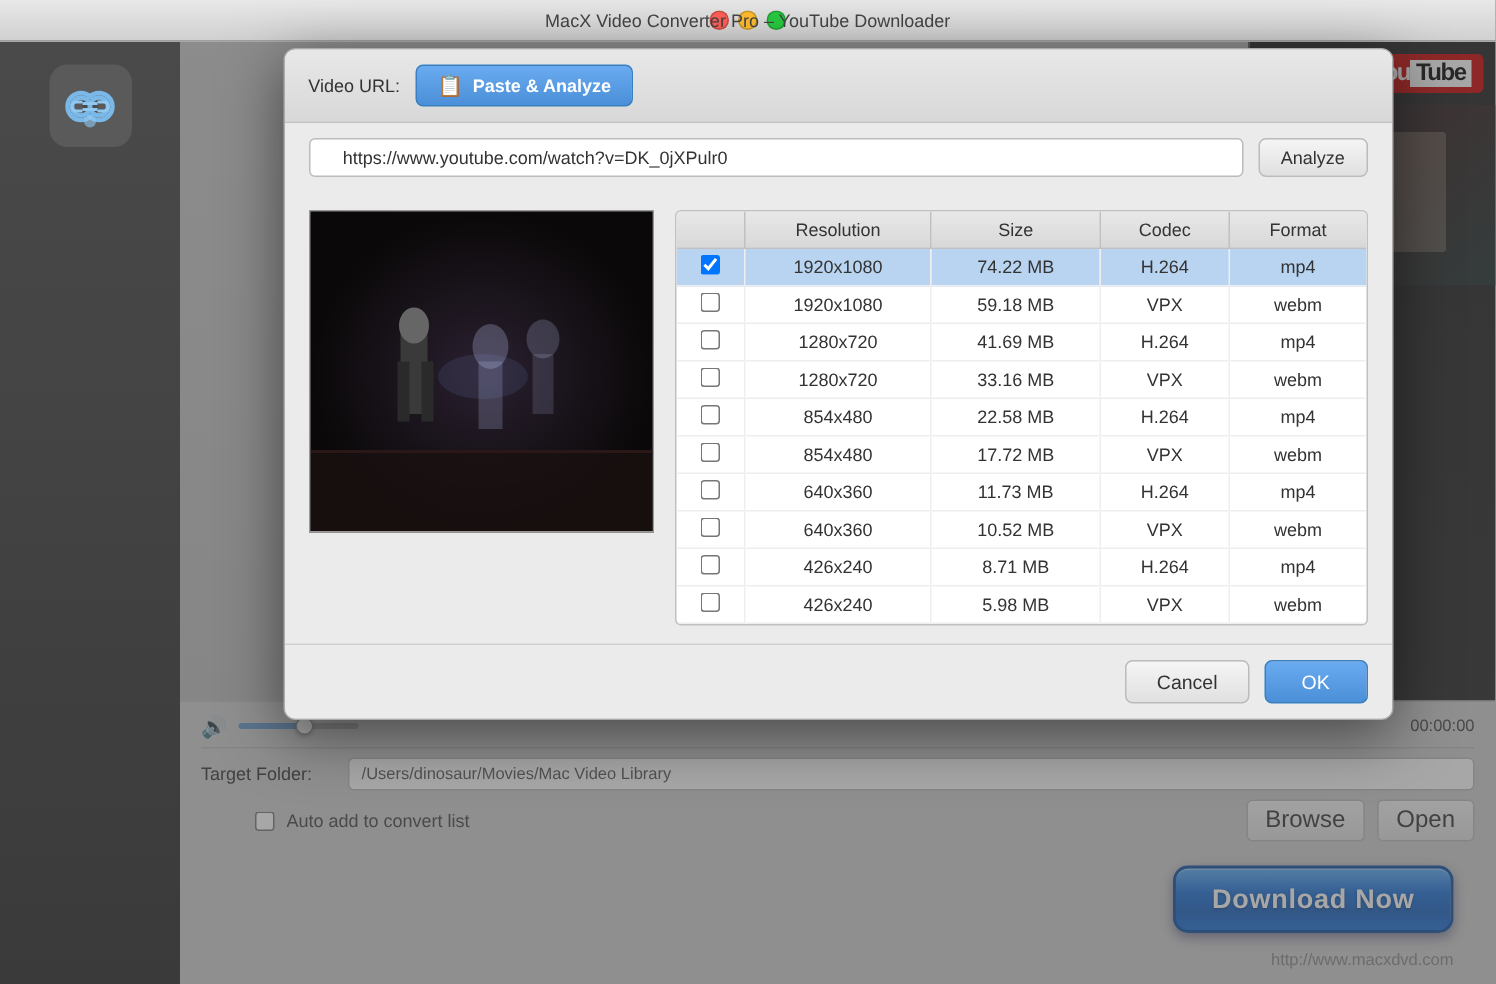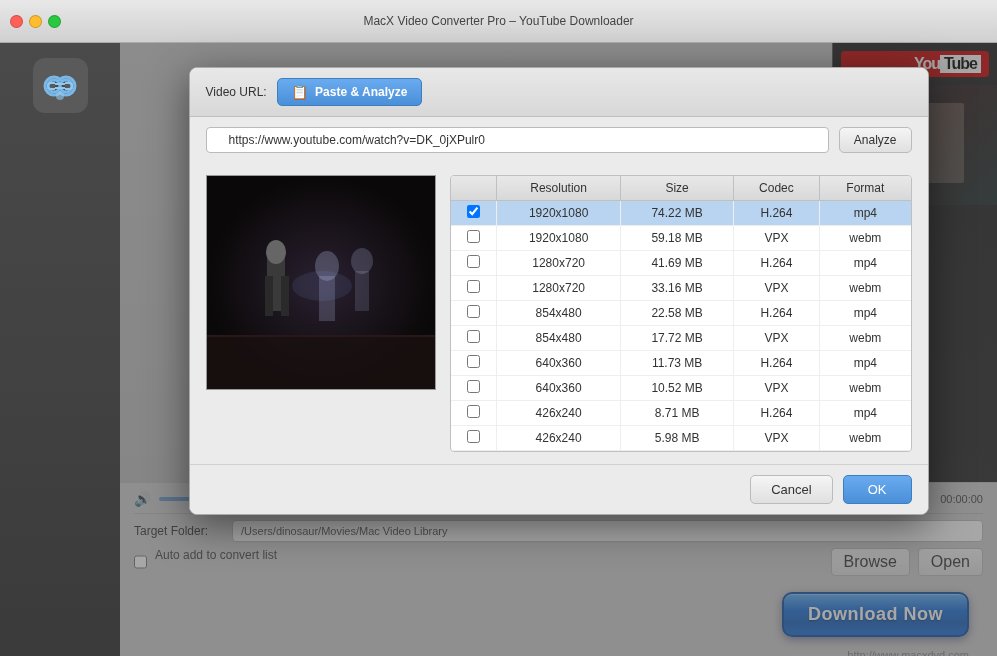--- a/index.html
+++ b/index.html
@@ -8,27 +8,28 @@
       height: 656px;
       overflow: hidden;
       font-family: -apple-system, "Helvetica Neue", Arial, sans-serif;
       font-size: 13px;
       background: #5a5a5a;
       position: relative;
     }
 
     
     .titlebar {
-      height: 43px;
+      height: 28px;
       background: linear-gradient(to bottom, #e8e8e8, #d0d0d0);
       border-bottom: 1px solid #aaa;
       display: flex;
       align-items: center;
       padding: 0 10px;
       position: relative;
+      justify-content: center;
     }
     .titlebar-buttons {
       display: flex;
       gap: 6px;
     }
     .tb-btn {
       width: 13px;
       height: 13px;
       border-radius: 50%;
       border: 1px solid rgba(0,0,0,0.2);
@@ -91,21 +92,21 @@
       justify-content: center;
       z-index: 10;
     }
 
     .dialog {
       background: #f0f0f0;
       border: 1px solid #aaa;
       border-radius: 8px;
       box-shadow: 0 10px 40px rgba(0,0,0,0.5);
       width: 740px;
-      margin-top: 24px;
+      margin-top: 4px;
       overflow: hidden;
     }
 
     .dialog-header {
       background: linear-gradient(to bottom, #e8e8e8, #d8d8d8);
       border-bottom: 1px solid #c0c0c0;
       padding: 10px 16px;
       display: flex;
       align-items: center;
       gap: 10px;
@@ -486,21 +487,21 @@
             <div class="vol-thumb"></div>
           </div>
           <span style="margin-left:auto; font-size:11px; color:#444;">00:00:00</span>
         </div>
 
         <div class="target-row">
           <span class="target-label">Target Folder:</span>
           <input class="target-input" type="text" value="/Users/dinosaur/Movies/Mac Video Library" style="">
         </div>
 
-        <div style="display:flex; gap:8px; margin-top:4px;">
+        <div style="display:flex; align-items:center; gap:8px; margin-top:4px;margin-left:36px;">
           <input type="checkbox" class="auto-convert-cb" style="">
           <span class="auto-convert-label">Auto add to convert list</span>
           <button class="browse-btn" style="margin-left:auto;">Browse</button>
           <button class="open-btn">Open</button>
         </div>
 
         <div style="display:flex; justify-content:flex-end; margin-top:8px;">
           <button class="download-now-btn">Download Now</button>
         </div>
 

